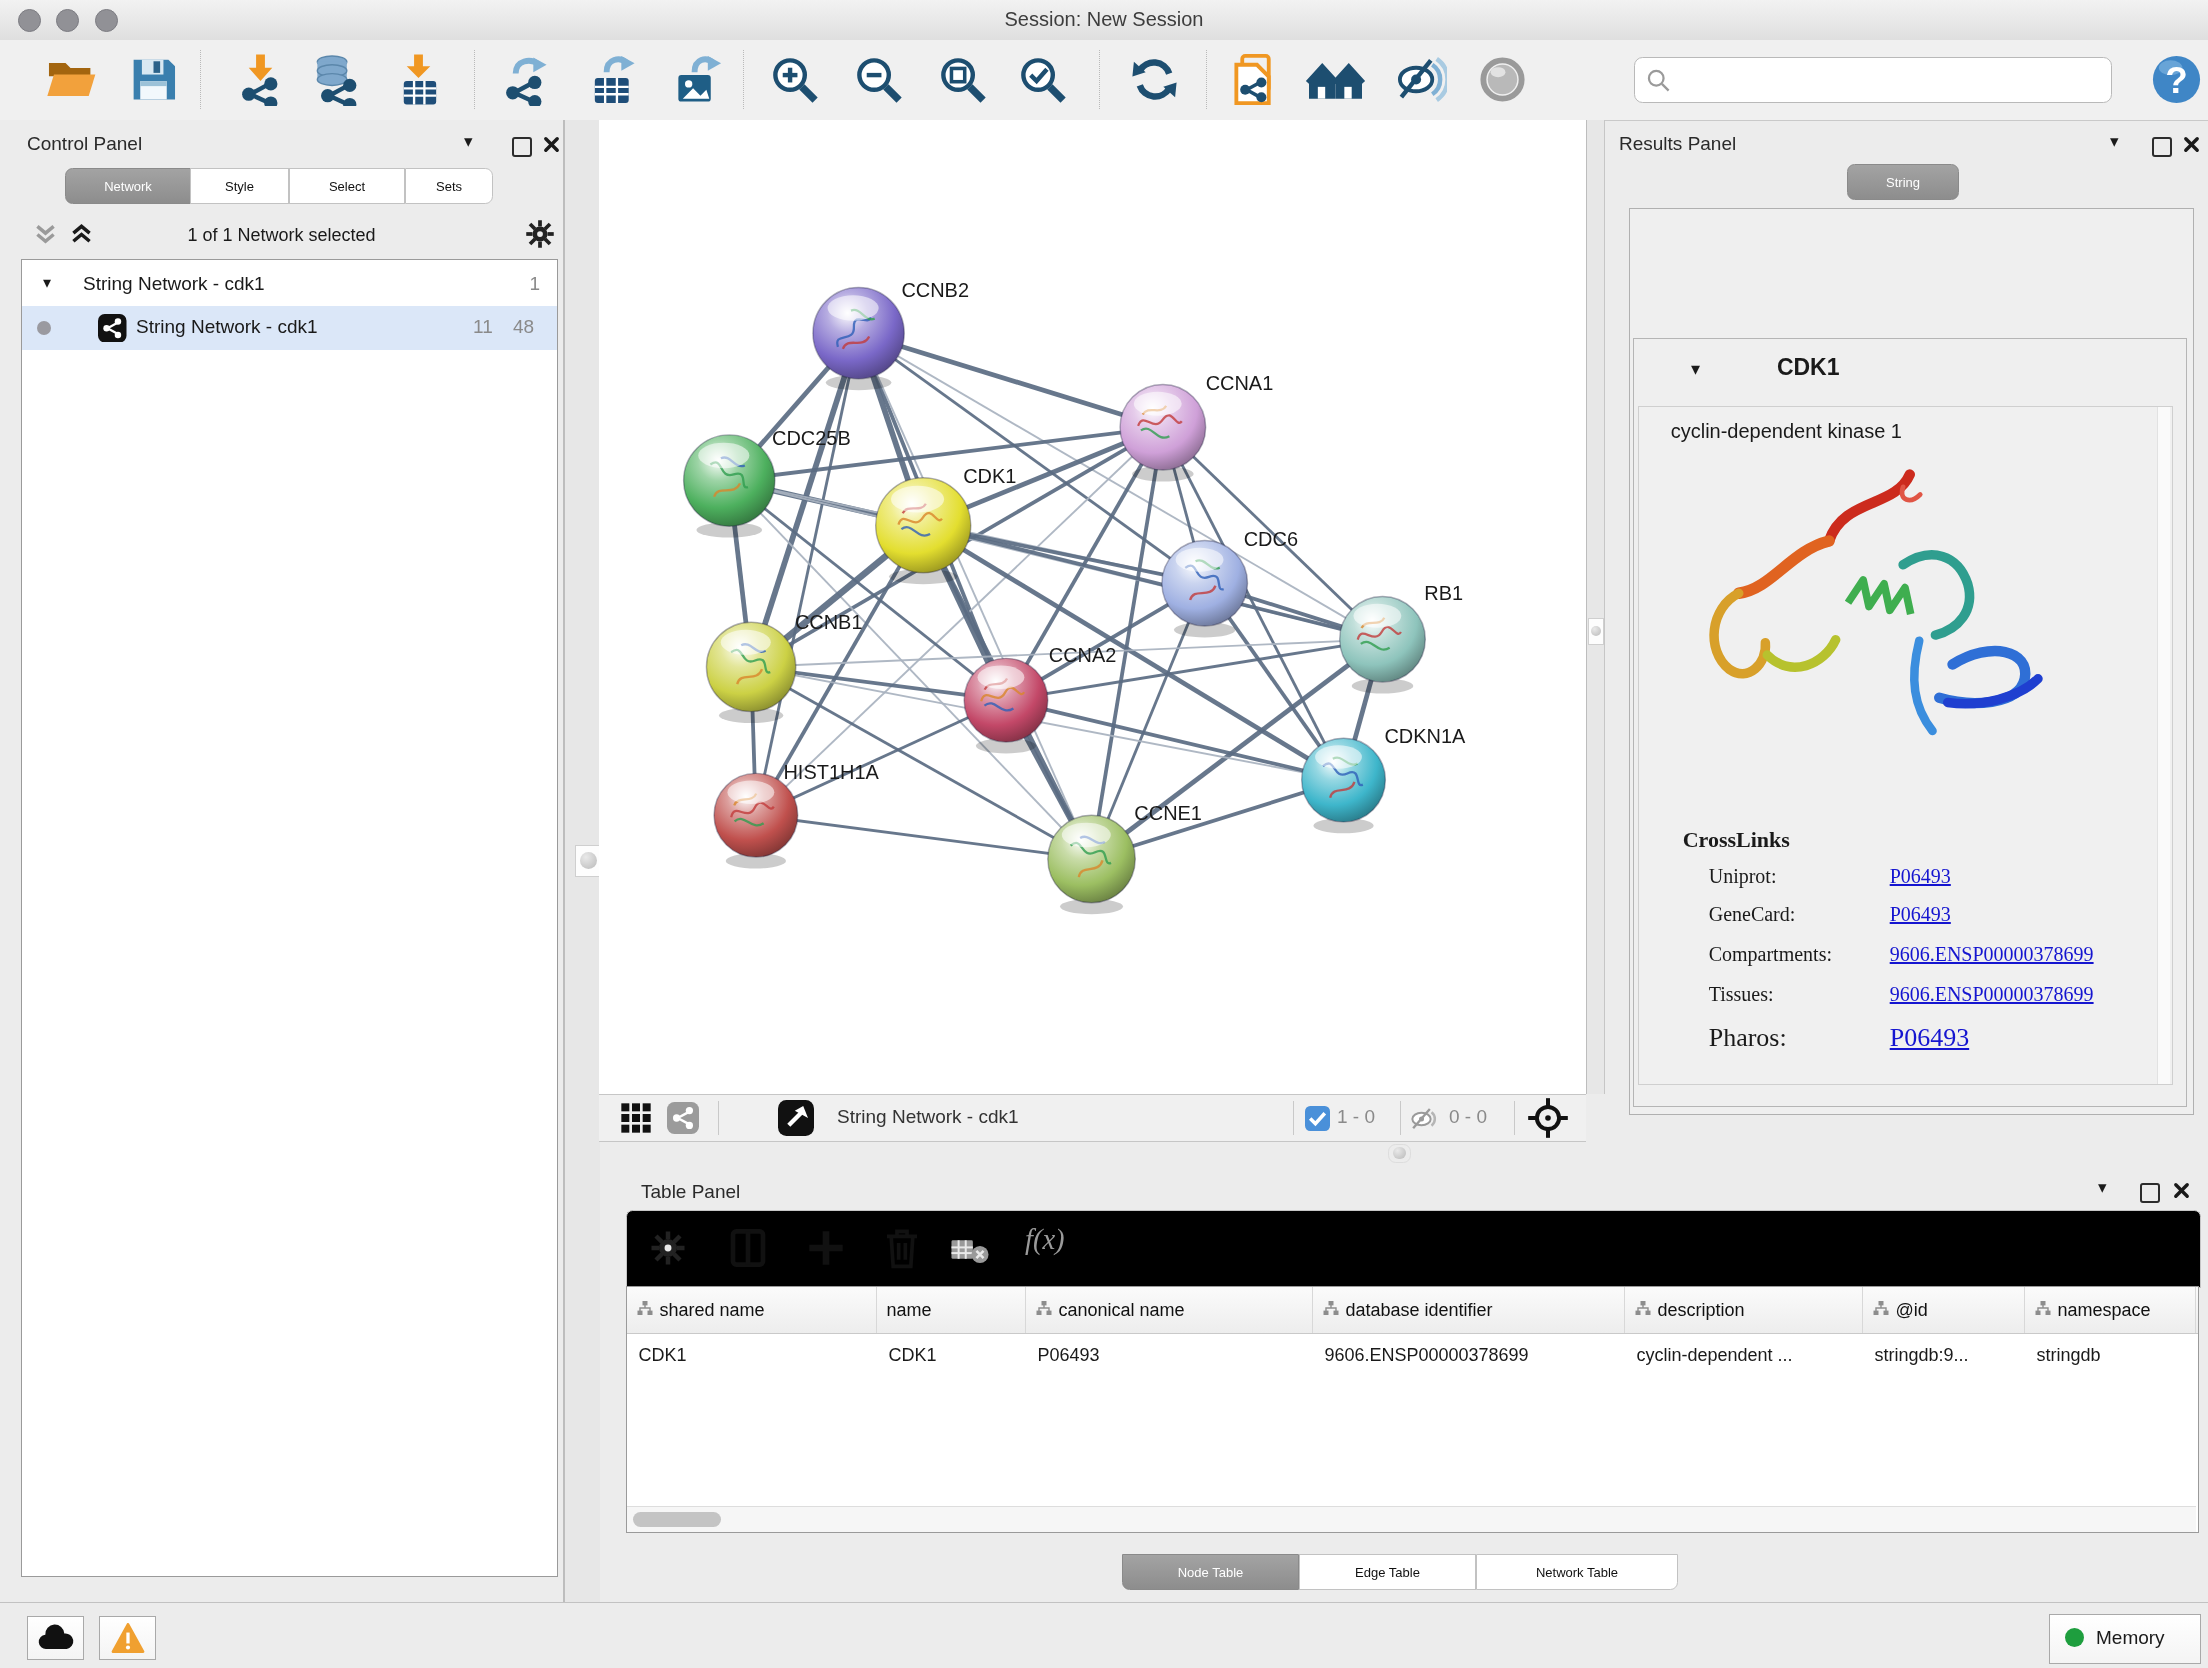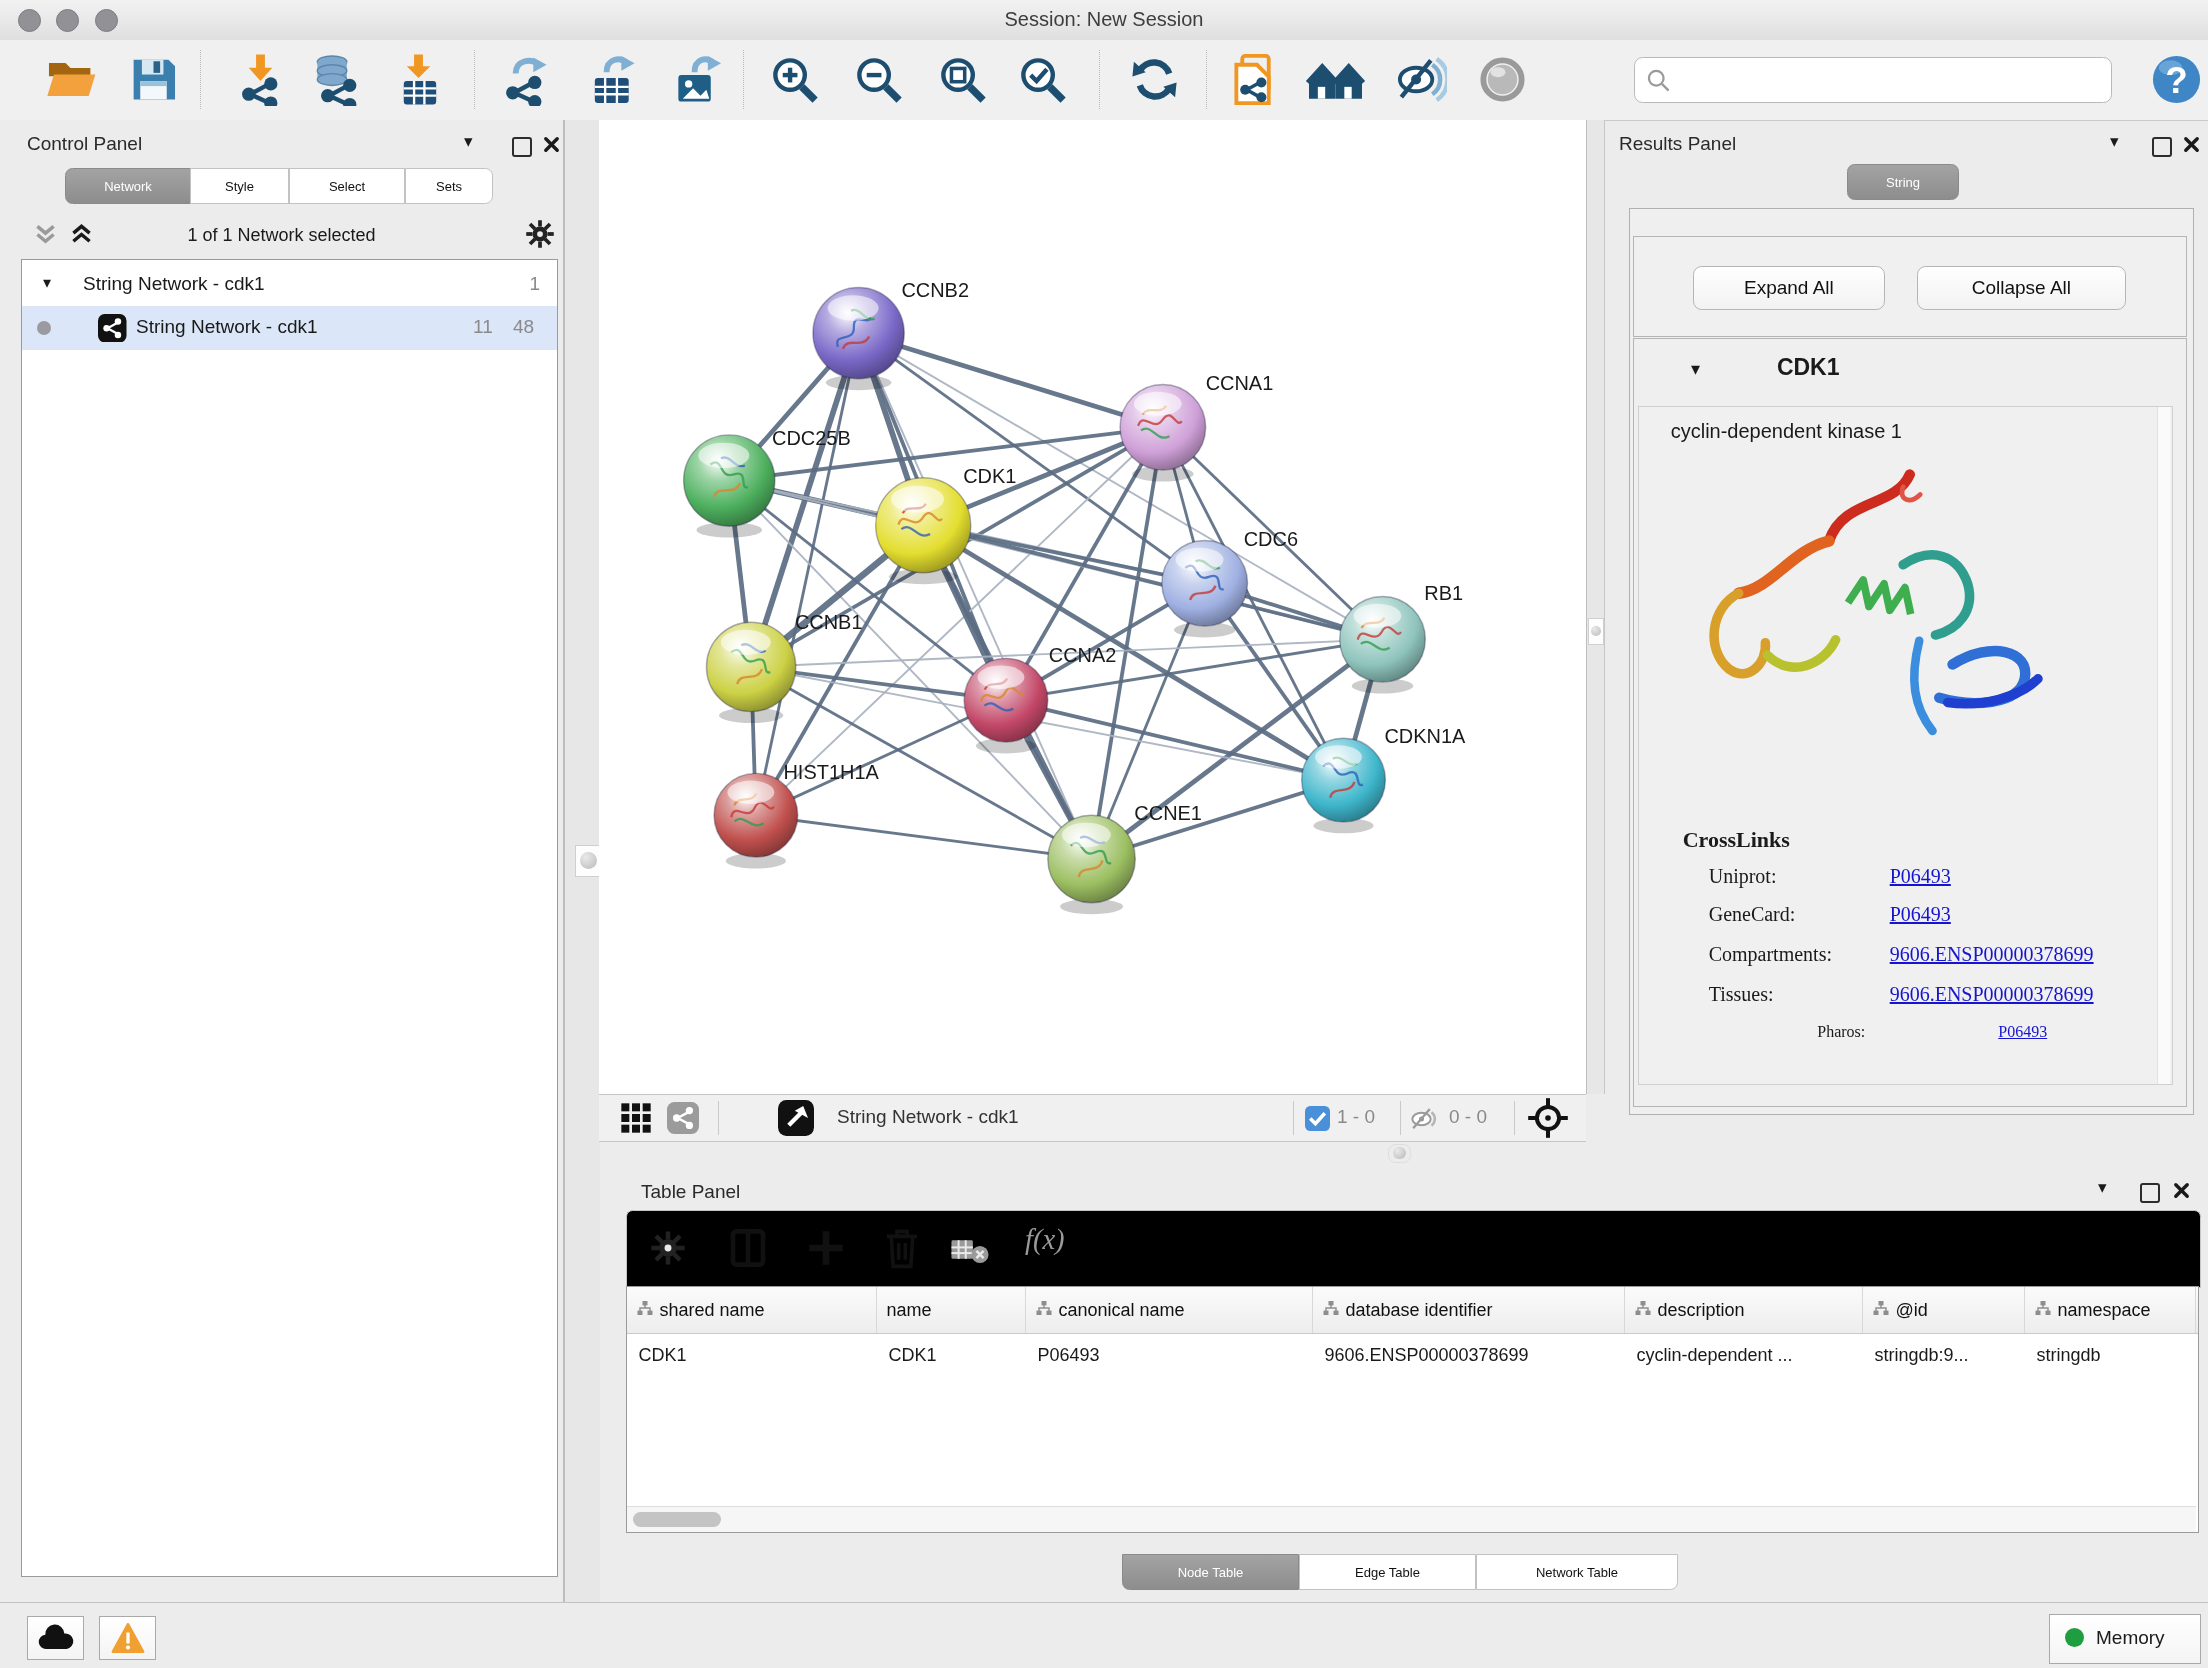--- a/index.html
+++ b/index.html
@@ -580,24 +580,20 @@
     <span class="abs" style="left:548px;top:17px;width:16px;height:16px;border:2.4px solid #2c2c2c;border-radius:2.9px"></span>
     <svg class="abs mini-x" style="left:578px;top:15px" viewBox="0 0 20 20">
         <g stroke="#1a1a1a" stroke-width="3.6" stroke-linecap="round">
           <line x1="4" y1="4" x2="16" y2="16"></line>
           <line x1="16" y1="4" x2="4" y2="16"></line>
         </g>
       </svg>
     <div class="abs tab active" style="left:243px;top:44px;width:112px;border-radius:7.6px">String</div>
 
     <div class="abs" style="left:25px;top:88px;width:563px;height:905px;border:1.9px solid #b0b0b0;background:#efefef">
-      <div class="abs" style="left:2.9px;top:27px;width:552px;height:99px;border:1px solid #b5b5b5;background:#f0f0f0">
-        <div class="btn abs" style="left:59px;top:28.5px;width:190px;height:42px;line-height:42px">Expand All</div>
-        <div class="btn abs" style="left:283px;top:28.5px;width:207px;height:42px;line-height:42px">Collapse All</div>
-      </div>
       <div class="abs" style="left:2.9px;top:129px;width:552px;height:767px;border:1px solid #b5b5b5;background:#efefef">
         <span class="abs" style="left:57px;top:19px;font-size:18px">▾</span>
         <span class="abs" style="left:143px;top:15px;font-size:23px;font-weight:bold">CDK1</span>
         <div class="abs" style="left:3.8px;top:67px;width:533px;height:677px;border:1px solid #cfcfcf;background:#f0f0f0">
           <span class="abs" style="left:32px;top:13.3px;font-size:20px">cyclin-dependent kinase 1</span>
           <svg class="abs" style="left:38px;top:53px;width:399px;height:314px" viewBox="0 0 420 330">
             <path d="M245 15 c-15 35 -70 25 -85 70" fill="none" stroke="#cc2b1d" stroke-width="11" stroke-linecap="round"></path>
             <path d="M238 28 c-5 15 8 18 18 8" fill="none" stroke="#e05545" stroke-width="5" stroke-linecap="round"></path>
             <path d="M160 85 c-40 10 -60 50 -95 55" fill="none" stroke="#e06320" stroke-width="12" stroke-linecap="round"></path>
             <path d="M65 140 c-30 15 -35 60 -10 80 c20 14 40 -6 38 -28" fill="none" stroke="#d8a02a" stroke-width="10" stroke-linecap="round"></path>
@@ -619,21 +615,21 @@
                 <a class="xlv" href="#">P06493</a>
               </div>
               <div style="display: flex; margin-bottom: 17px; font-size: 20px;">
                 <span class="serif" style="width: 181px;">Compartments:</span>
                 <a class="xlv" href="#">9606.ENSP00000378699</a>
               </div>
               <div style="display: flex; margin-bottom: 17px; font-size: 20px;">
                 <span class="serif" style="width: 181px;">Tissues:</span>
                 <a class="xlv" href="#">9606.ENSP00000378699</a>
               </div>
-              <div style="display: flex; margin-bottom: 17px; font-size: 16px; justify-content: center;">
+              <div style="display: flex; margin-bottom: 17px; font-size: 26px;">
                 <span class="serif" style="width: 181px;">Pharos:</span>
                 <a class="xlv" href="#">P06493</a>
               </div>
             </div>
           <div class="abs" style="right:1.9px;top:0;width:11.4px;height:677px;background:#fafafa;border-left:1px solid #e2e2e2"></div>
         </div>
       </div>
     </div>
   </div>
 

